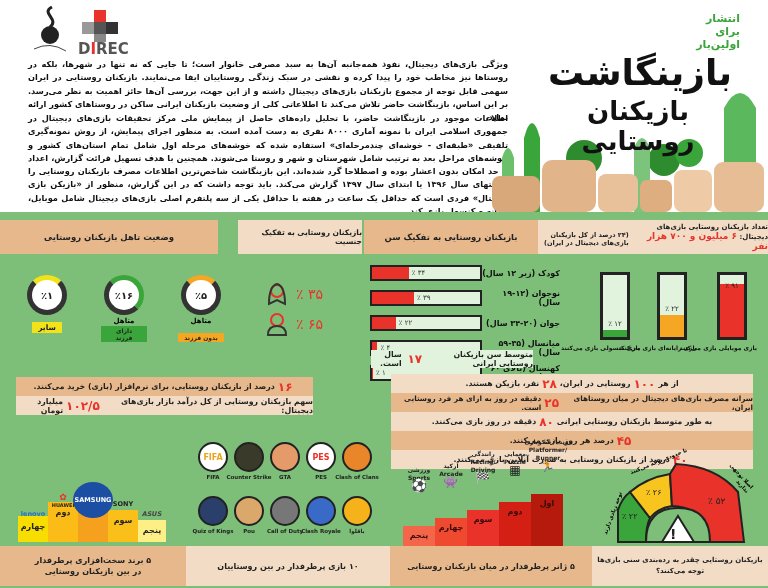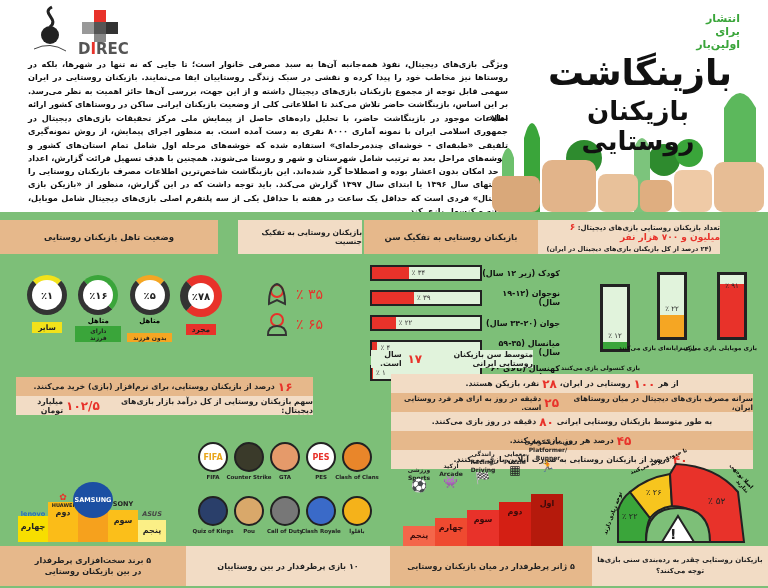--- a/index.html
+++ b/index.html
@@ -99,31 +99,31 @@
     <rect x="156" y="92" width="32" height="32" rx="7" fill="#dfae80"></rect>
     <rect x="190" y="82" width="38" height="42" rx="8" fill="#efcaa6"></rect>
     <rect x="230" y="74" width="50" height="50" rx="9" fill="#e7bd95"></rect>
   </svg>
   <div class="abs title1">بازینگاشت</div>
   <div class="abs title2">بازیکنان روستایی</div>
 </div>
 
 <div id="stats" class="abs"></div>
 
-<div class="abs hdrband lighttan" style="left:538px;top:220px;width:182px;flex-direction:column;font-size:7px">
+<div class="abs hdrband lighttan" style="left:538px;top:220px;width:230px;flex-direction:row;font-size:7px">
   <div><span>تعداد بازیکنان روستایی بازی‌های دیجیتال:</span> <span class="red" style="font-size:9px">۶ میلیون و ۷۰۰ هزار نفر</span></div>
   <div style="font-size:6.5px;margin-top:3px">(۲۴ درصد از کل بازیکنان بازی‌های دیجیتال در ایران)</div>
 </div>
 <div class="abs hdrband tan" style="left:364px;top:220px;width:174px">بازیکنان روستایی به تفکیک سن</div>
 <div class="abs hdrband lighttan" style="left:238px;top:220px;width:124px;font-size:7.5px">بازیکنان روستایی به تفکیک جنسیت</div>
 <div class="abs hdrband tan" style="left:0;top:220px;width:218px">وضعیت تاهل بازیکنان روستایی</div>
 
 <div class="abs" style="left:590px;top:272px;width:170px;height:90px">
   <div class="abs" style="left:0;top:0;width:50px">
-    <div class="vbar" style="margin:12px auto">
+    <div class="vbar" style="margin:0 auto">
       <div class="fill" style="height:12%;background:#3aa53a"></div>
       <div class="pct" style="bottom:14%">٪ ۱۲</div>
     </div>
     <div class="vlabel">بازی کنسولی بازی می‌کنند</div>
   </div>
   <div class="abs" style="left:57px;top:0;width:50px">
     <div class="vbar" style="margin:0 auto">
       <div class="fill" style="height:36%;background:#f5a623"></div>
       <div class="pct" style="bottom:38%">٪ ۲۲</div>
     </div>
@@ -200,24 +200,20 @@
   </div>
   <div class="donut-wrap" style="width:46px">
     <div class="donut" style="width:40px;height:40px;margin:0 auto;border-top-color:#3aa53a;border-right-color:#3aa53a">٪۱۶</div>
     <div style="font-size:7px;font-weight:bold;margin-top:2px">متاهل</div>
     <div class="dlabel" style="background:#3aa53a;margin-top:0;font-size:6px">دارای فرزند</div>
   </div>
   <div class="donut-wrap" style="width:46px">
     <div class="donut" style="width:40px;height:40px;margin:0 auto;border-top-color:#f5a623">٪۵</div>
     <div style="font-size:7px;font-weight:bold;margin-top:2px">متاهل</div>
     <div class="dlabel" style="background:#f5a623;margin-top:0;font-size:6px">بدون فرزند</div>
-  </div>
-  <div class="donut-wrap" style="width:46px">
-    <div class="donut" style="width:42px;height:42px;margin:0 auto;border:8px solid #e8322a;border-left-color:#333">٪۷۸</div>
-    <div class="dlabel" style="background:#e8322a">مجرد</div>
   </div>
 </div>
 
 <div class="abs" style="left:16px;top:377px;width:297px">
   <div class="fact tan">
       <span class="red">۱۶</span>
       <span>درصد از بازیکنان روستایی، برای نرم‌افزار (بازی) خرید می‌کنند.</span>
     </div>
   <div class="fact lighttan">
       <span>سهم بازیکنان روستایی از کل درآمد بازار بازی‌های دیجیتال:</span>

